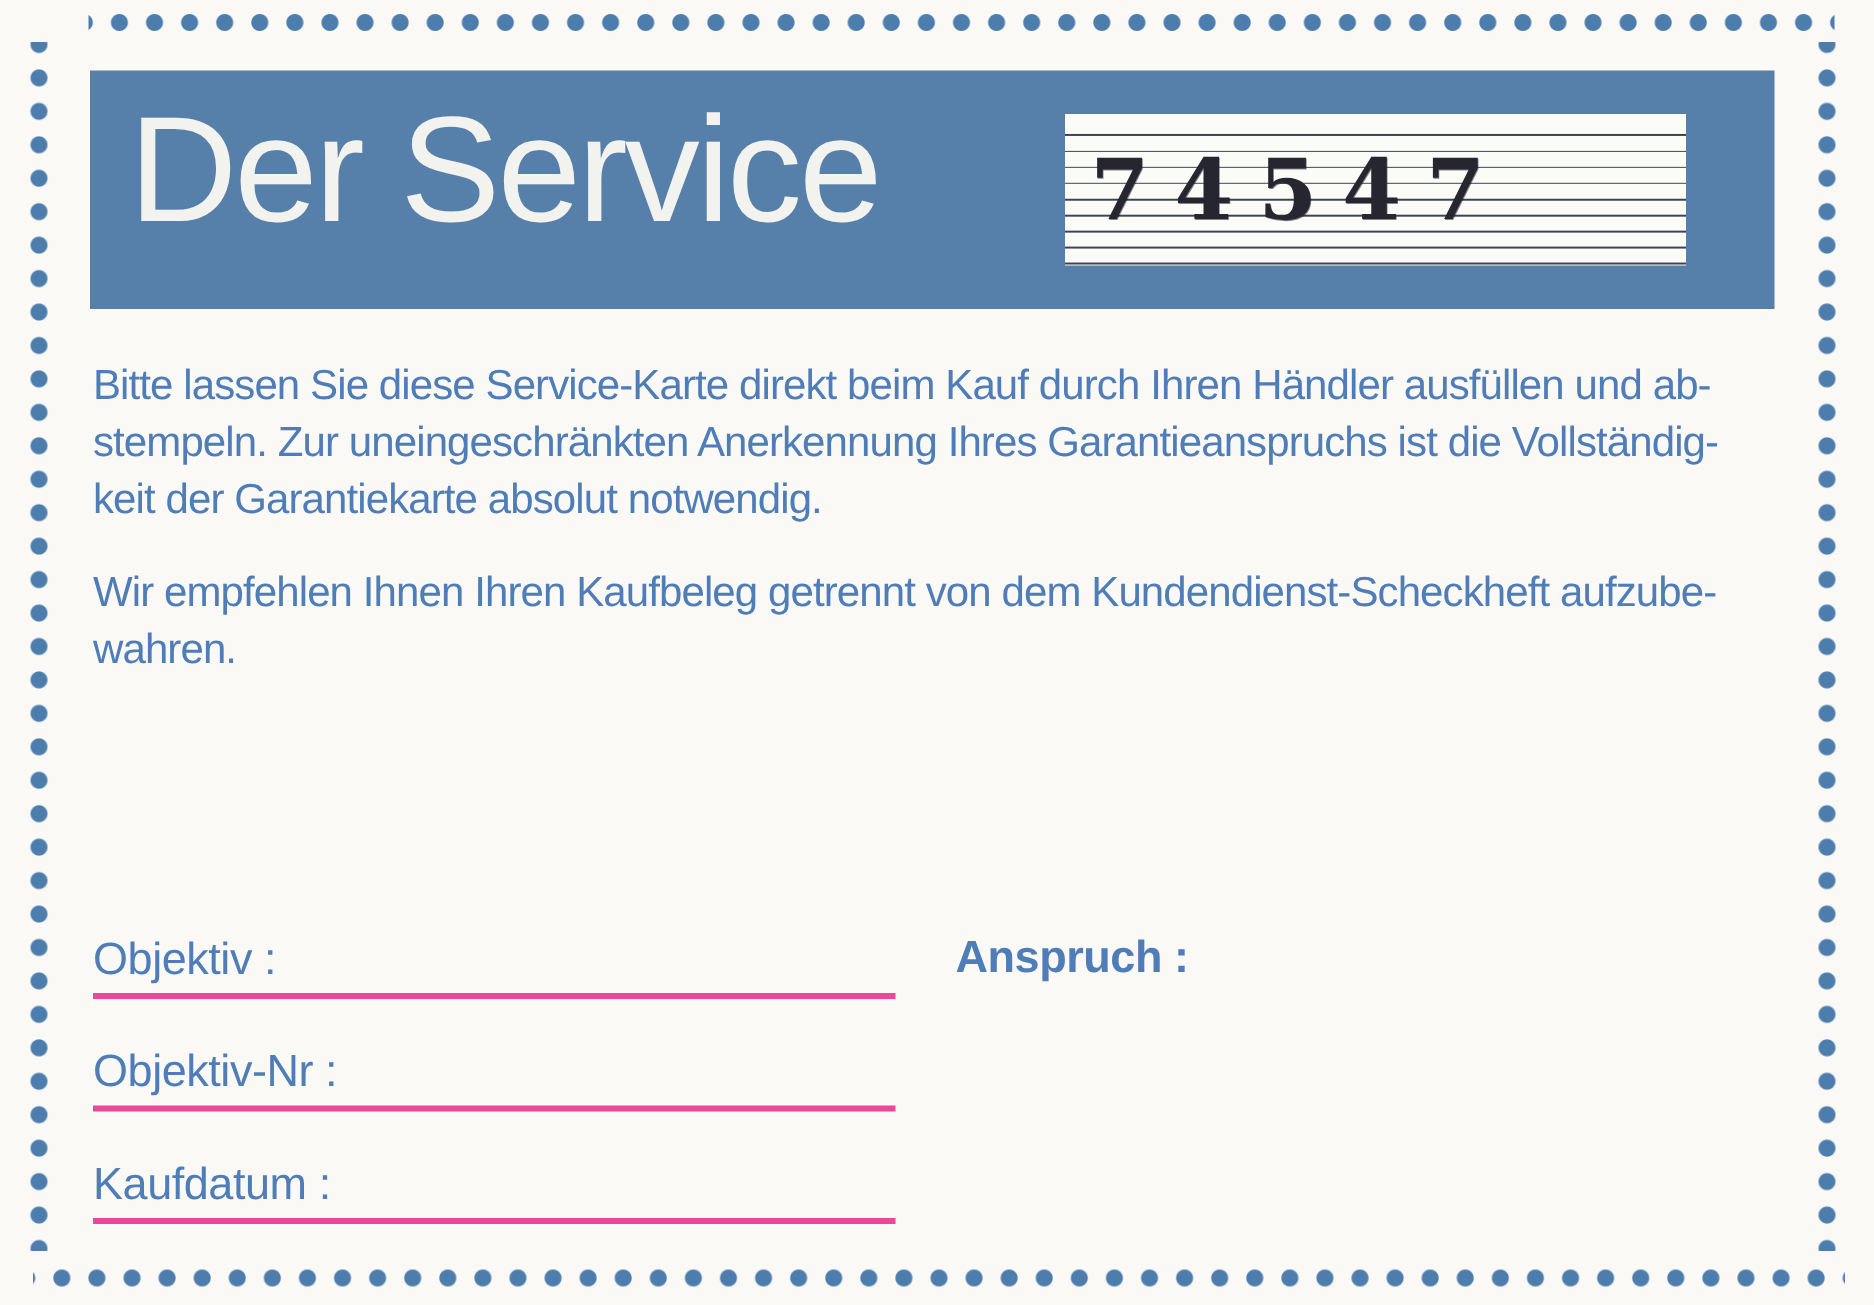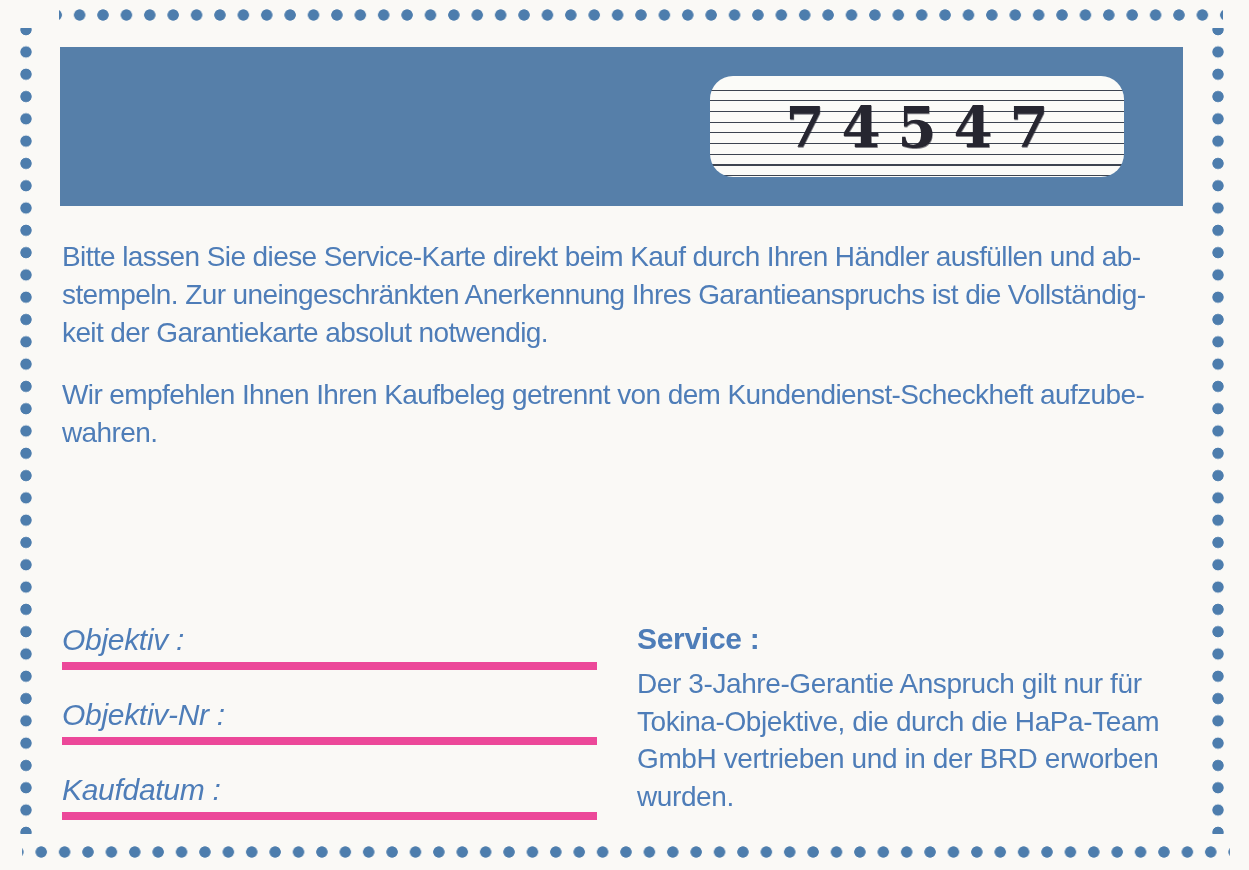--- a/index.html
+++ b/index.html
@@ -57,21 +57,21 @@
     position: absolute;
     left: 650px; top: 29px;   
     width: 414px; height: 101px;
     background-color: #fbfbf8;
     background-image: repeating-linear-gradient(
       to bottom,
       rgba(0,0,0,0) 0px, rgba(0,0,0,0) 9.6px,
       #3d4450 9.6px, #3d4450 10.7px
     );
     background-position: 0 4px;
-    display: flex; align-items: center; justify-content: center; border-radius: 23px;
+    display: flex; align-items: center; justify-content: flex-start;
   }
   .serial {
     font-family: "DejaVu Serif", serif;
     font-weight: bold;
     font-size: 56px;
     letter-spacing: 17px;
     color: #262630;
     padding-left: 17px; 
     text-shadow: 0.5px 0.5px 0 rgba(30,30,40,0.55);
   }
@@ -90,22 +90,21 @@
   .p1 { top: 238px; }
   .p2 { top: 376px; }
   .p3 { top: 476px; }
 
   
   .field {
     position: absolute;
     left: 62px;
     width: 535px;
     height: 42px;
-    border-bottom: 8px solid #ec4899;
-    font-style: italic;
+    border-bottom: 4px solid #ec4899;
   }
   .field-1 { top: 620px; }
   .field-2 { top: 695px; }
   .field-3 { top: 770px; }
   .field-label {
     position: absolute;
     left: 0; bottom: 5px;
     color: #4e7db8;
     font-size: 30px;
     letter-spacing: -0.3px;
@@ -136,20 +135,21 @@
 <body>
 
 <div class="card">
 
   <div class="dots dots-h dots-top"></div>
   <div class="dots dots-h dots-bottom"></div>
   <div class="dots dots-v dots-left"></div>
   <div class="dots dots-v dots-right"></div>
 
   <div class="band">
+    <div class="title">Der Service</div>
     <div class="serial-box">
       <span class="serial">74547</span>
     </div>
   </div>
 
   <div class="para p2">Wir empfehlen Ihnen Ihren Kaufbeleg getrennt von dem Kundendienst-Scheckheft aufzube-
 wahren.</div>
   <div class="para p1">Bitte lassen Sie diese Service-Karte direkt beim Kauf durch Ihren Händler ausfüllen und ab-
 stempeln. Zur uneingeschränkten Anerkennung Ihres Garantieanspruchs ist die Vollständig-
 keit der Garantiekarte absolut notwendig.</div>
@@ -158,20 +158,16 @@
     <span class="field-label">Objektiv :</span>
   </div>
   <div class="field field-3">
     <span class="field-label">Kaufdatum :</span>
   </div>
   <div class="field field-2">
     <span class="field-label">Objektiv-Nr :</span>
   </div>
 
   <div class="notice">
-    <div class="notice-heading">Service :</div>
-    <div class="notice-lines">Der 3-Jahre-Gerantie Anspruch gilt nur für
-Tokina-Objektive, die durch die HaPa-Team
-GmbH vertrieben und in der BRD erworben
-wurden.</div>
+    <div class="notice-heading">Anspruch :</div>
   </div>
 
 </div>
 
 </body></html>

